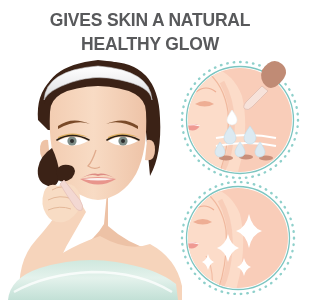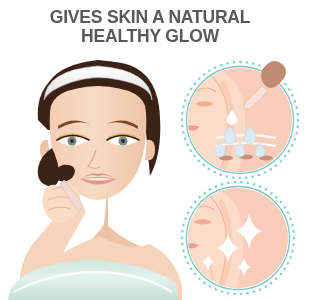--- a/index.html
+++ b/index.html
@@ -15,21 +15,21 @@
     background:#ffffff;
     overflow:hidden;
   }
   .headline{
     position:absolute;
     left:0;top:8px;
     width:300px;
     text-align:center;
     color:#58595b;
     font-size:17.5px;
-    line-height:19px;
+    line-height:24px;
     font-weight:600;
     letter-spacing:-0.2px;
     white-space:pre-line;
   }
   .art{
     position:absolute;
     left:0;top:0;
     width:300px;height:300px;
   }
 </style>

